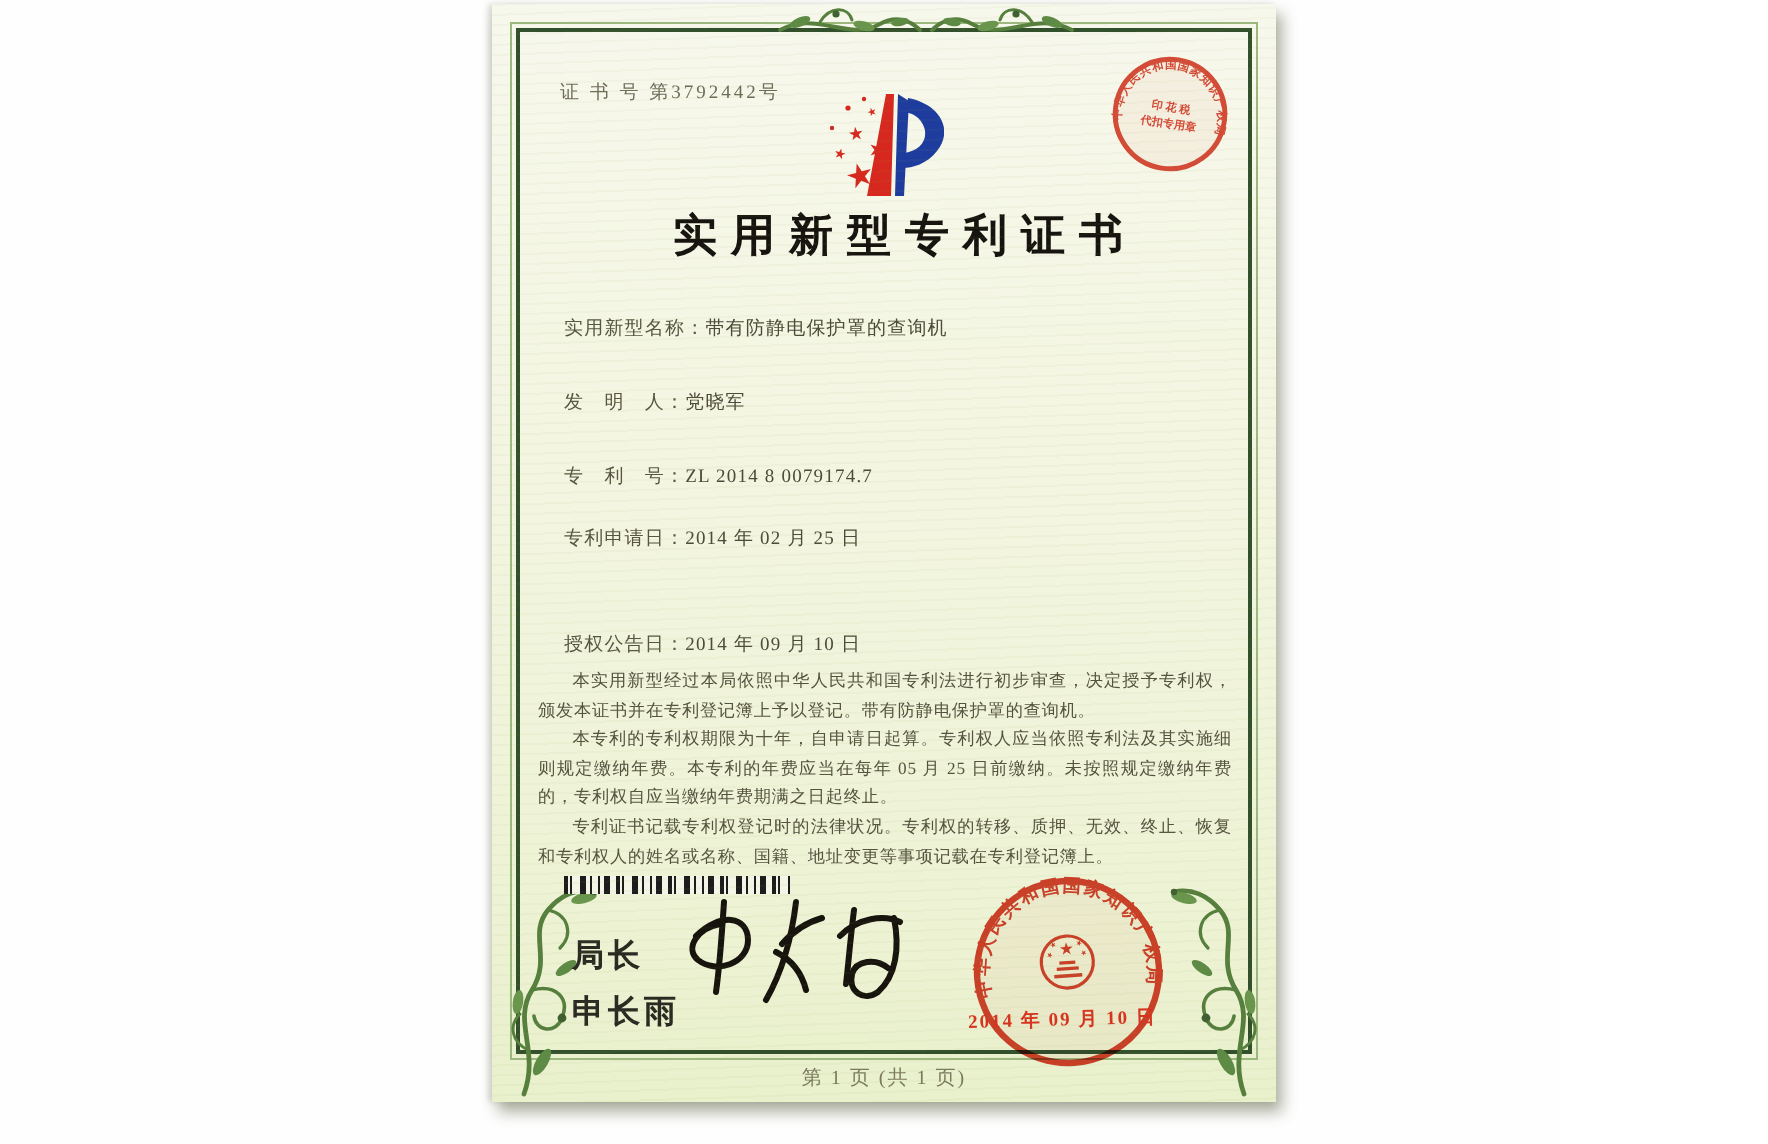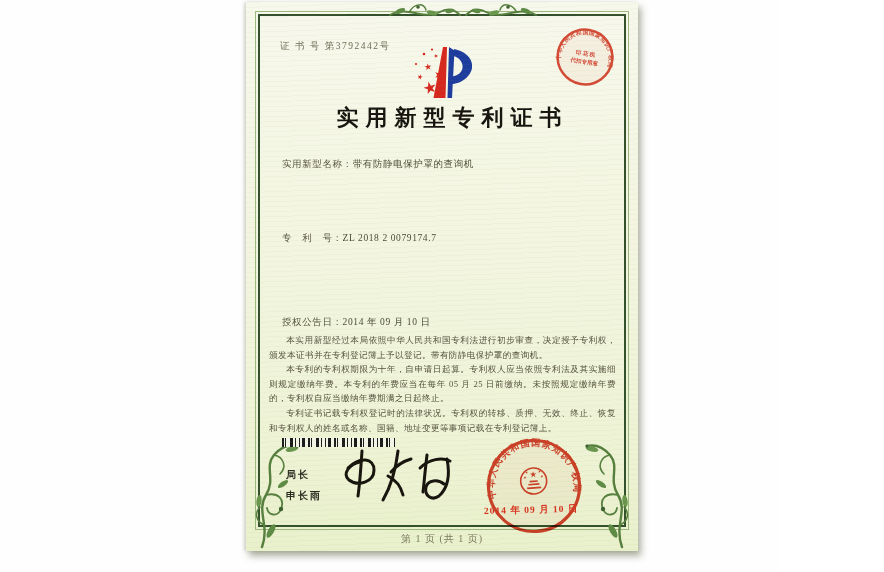--- a/index.html
+++ b/index.html
@@ -41,21 +41,21 @@
   .paras p { font-size:8.6px; line-height:14.6px; color:#55523e; text-align:justify;
              text-indent:2em; letter-spacing:.4px; }
 
   .barcode { position:absolute; left:36px; top:436px; width:113px; height:9px;
     background:repeating-linear-gradient(90deg,
       #1c1c1c 0 2px, #f4f5e6 2px 3px, #1c1c1c 3px 4px, #f4f5e6 4px 8px,
       #1c1c1c 8px 11px, #f4f5e6 11px 13px, #1c1c1c 13px 14px, #f4f5e6 14px 17px,
       #1c1c1c 17px 18px, #f4f5e6 18px 20px, #1c1c1c 20px 23px, #f4f5e6 23px 26px);
   }
 
-  .signer { position:absolute; left:40px; top:466px; font-size:10px; font-weight:bold;
+  .signer { position:absolute; left:40px; top:466px; font-size:16px; font-weight:bold;
             color:#2b2a22; letter-spacing:2px; font-family:"Liberation Sans","DejaVu Sans",sans-serif; }
   .signer div { margin-bottom:7px; }
   .signature { position:absolute; left:82px; top:444px; width:140px; height:74px; }
 
   .seal-top { position:absolute; left:308px; top:24px; width:62px; height:62px;
               transform:rotate(9deg); opacity:.88; mix-blend-mode:multiply; }
   .seal-bottom { position:absolute; left:238px; top:434px; width:100px; height:100px;
                  transform:rotate(-4deg); opacity:.93; mix-blend-mode:multiply; }
   .seal-date { position:absolute; left:238px; top:501px; width:152px; font-size:9.5px;
                color:#d6341f; letter-spacing:1px; transform:rotate(-1.5deg);
@@ -142,22 +142,28 @@
         <circle cx="4" cy="20" r="1.1"></circle>
         <circle cx="20" cy="5.5" r="1.1"></circle>
       </g>
     </svg>
 
     <div class="title">实用新型专利证书</div>
 
     <div class="field f1">
       <span class="lab">实用新型名称：</span><span class="val">带有防静电保护罩的查询机</span>
     </div>
+    <div class="field f2">
+      <span class="lab">发　明　人：</span><span class="val">党晓军</span>
+    </div>
     <div class="field f3">
-      <span class="lab">专　利　号：</span><span class="val">ZL 2018 2 0079174.7</span>
+      <span class="lab">专　利　号：</span><span class="val">ZL 2014 8 0079174.7</span>
+    </div>
+    <div class="field f4">
+      <span class="lab">专利申请日：</span><span class="val">2014 年 02 月 25 日</span>
     </div>
     <div class="field f6">
       <span class="lab">授权公告日：</span><span class="val">2014 年 09 月 10 日</span>
     </div>
 
     <div class="paras">
       <p>本实用新型经过本局依照中华人民共和国专利法进行初步审查，决定授予专利权，颁发本证书并在专利登记簿上予以登记。带有防静电保护罩的查询机。</p>
       <p>本专利的专利权期限为十年，自申请日起算。专利权人应当依照专利法及其实施细则规定缴纳年费。本专利的年费应当在每年 05 月 25 日前缴纳。未按照规定缴纳年费的，专利权自应当缴纳年费期满之日起终止。</p>
       <p>专利证书记载专利权登记时的法律状况。专利权的转移、质押、无效、终止、恢复和专利权人的姓名或名称、国籍、地址变更等事项记载在专利登记簿上。</p>
     </div>

